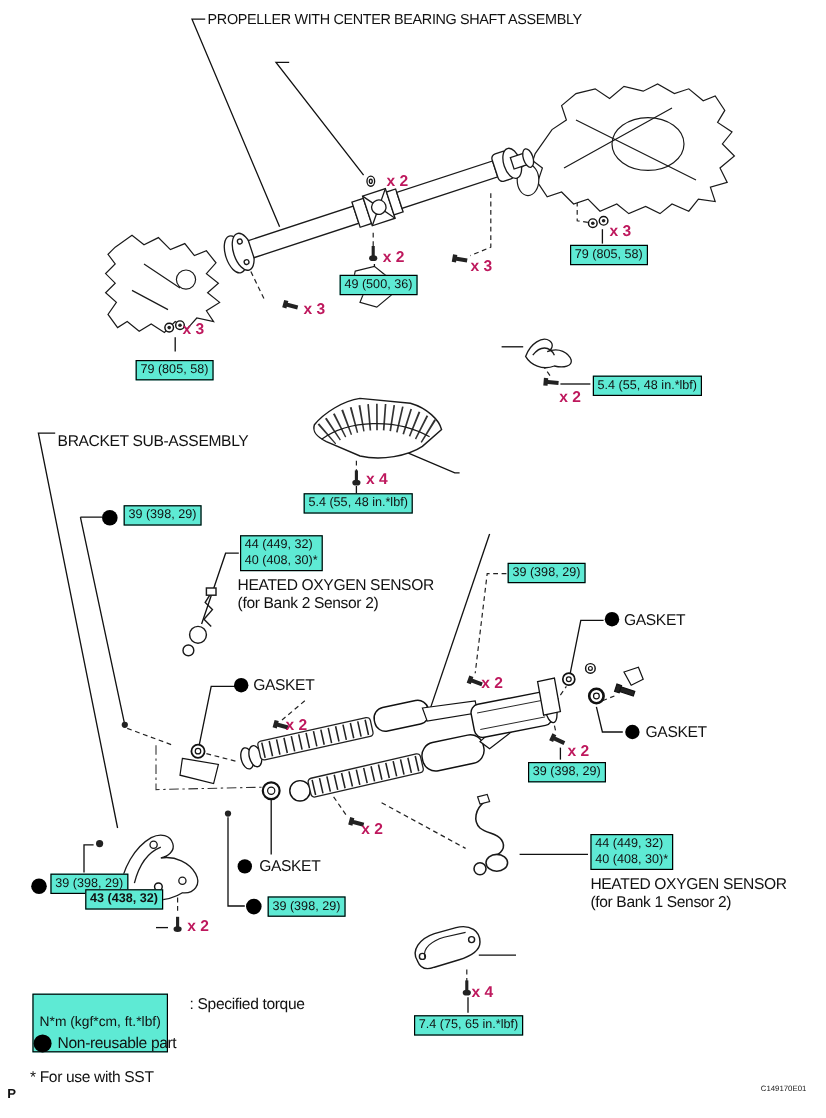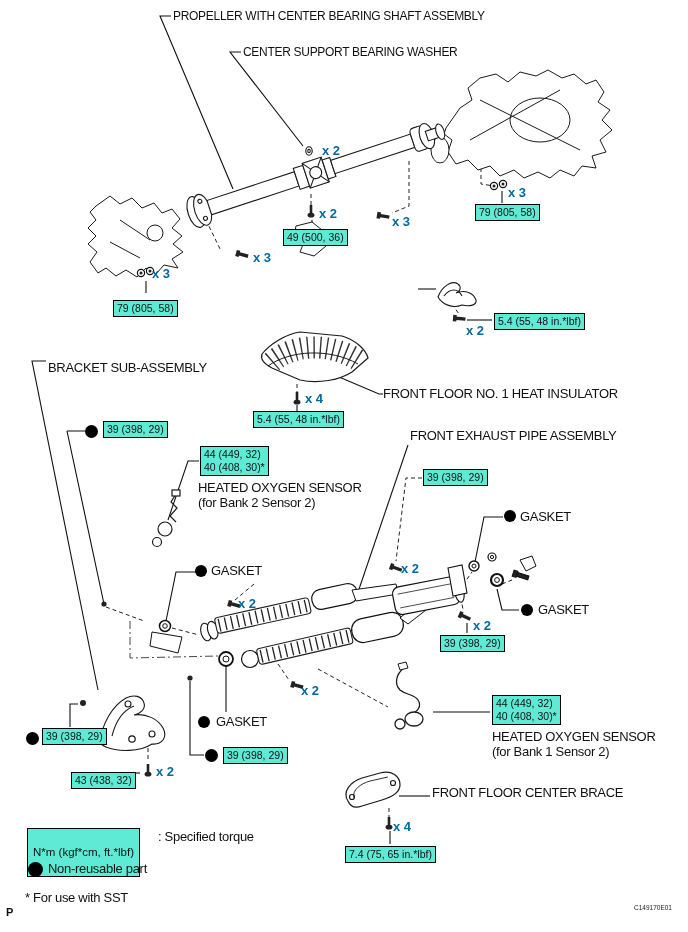--- a/index.html
+++ b/index.html
@@ -2,21 +2,21 @@
 <html><head>
 <meta charset="utf-8">
 <style>
   html,body{margin:0;padding:0;background:#fff;}
   #page{position:relative;width:688px;height:932px;background:#fff;overflow:hidden;
         font-family:"Liberation Sans",sans-serif;color:#111;}
   #art{position:absolute;left:0;top:0;}
   .lbl{position:absolute;font-size:13px;line-height:1.1;letter-spacing:-0.3px;
        white-space:nowrap;color:#111;}
   .lbl.sm{font-size:12px;text-align:right;}
-  .cnt{position:absolute;font-size:13px;font-weight:bold;white-space:nowrap;color:#0369a1;}
+  .cnt{position:absolute;font-size:13px;font-weight:bold;white-space:nowrap;color:#be185d;}
   .tq{position:absolute;border:1.6px solid #000;background:#5eead4;padding:1px 3px;
       font-size:10.5px;line-height:13px;white-space:nowrap;color:#111;}
   .tq .row{display:block;}
   .dot{position:absolute;width:12px;height:12px;border-radius:50%;background:#000;}
   .dot.md{width:13px;height:13px;}
   .dot.lg{width:15px;height:15px;}
   .tiny{position:absolute;font-size:6.5px;letter-spacing:0;color:#222;}
   .pmark{position:absolute;font-size:11px;font-weight:bold;color:#111;}
 </style>
 </head>
@@ -240,29 +240,25 @@
     <use href="#nut" transform="translate(141,273)"></use>
     <use href="#nut" transform="translate(150,271)"></use>
     <circle cx="83" cy="703" r="3" fill="#222"></circle>
     <circle cx="132" cy="739" r="3.2" fill="#fff" stroke="#111" stroke-width="1.2"></circle>
     <circle cx="190" cy="678" r="2.6" fill="#222"></circle>
     <circle cx="104" cy="604" r="2.6" fill="#222"></circle>
   </g>
 </svg>
 
   <div class="lbl sm" style="left:173px;top:10px;">PROPELLER WITH CENTER BEARING SHAFT ASSEMBLY</div>
-  <div class="lbl sm" style="left:243px;top:46px;">CENTER SUPPORT BEARING WASHER</div>
-  <div class="lbl" style="left:383px;top:387px;">FRONT FLOOR NO. 1 HEAT INSULATOR</div>
   <div class="lbl" style="left:48px;top:361px;">BRACKET SUB-ASSEMBLY</div>
-  <div class="lbl" style="left:410px;top:429px;">FRONT EXHAUST PIPE ASSEMBLY</div>
   <div class="lbl" style="left:198px;top:481px;">HEATED OXYGEN SENSOR</div>
   <div class="lbl" style="left:198px;top:496px;">(for Bank 2 Sensor 2)</div>
   <div class="lbl" style="left:492px;top:730px;">HEATED OXYGEN SENSOR</div>
   <div class="lbl" style="left:492px;top:745px;">(for Bank 1 Sensor 2)</div>
-  <div class="lbl" style="left:432px;top:786px;">FRONT FLOOR CENTER BRACE</div>
 
   <span class="dot" style="left:504px;top:510px;"></span>
   <div class="lbl" style="left:520px;top:510px;">GASKET</div>
   <span class="dot" style="left:195px;top:565px;"></span>
   <div class="lbl" style="left:211px;top:564px;">GASKET</div>
   <span class="dot" style="left:521px;top:604px;"></span>
   <div class="lbl" style="left:538px;top:603px;">GASKET</div>
   <span class="dot" style="left:198px;top:716px;"></span>
   <div class="lbl" style="left:216px;top:715px;">GASKET</div>
 
@@ -279,21 +275,21 @@
     <span class="row">44 (449, 32)</span>
     <span class="row">40 (408, 30)*</span>
   </div>
 
   <div class="tq" style="left:423px;top:469px;">39 (398, 29)</div>
   <div class="tq" style="left:440px;top:635px;">39 (398, 29)</div>
 
   <span class="dot md" style="left:26px;top:732px;"></span>
   <div class="tq" style="left:42px;top:728px;">39 (398, 29)</div>
 
-  <div class="tq" style="left:71px;top:772px;">43 (438, 32)</div>
+  <div class="tq" style="left:71px;top:741px;font-weight:bold;">43 (438, 32)</div>
 
   <span class="dot md" style="left:205px;top:749px;"></span>
   <div class="tq" style="left:223px;top:747px;">39 (398, 29)</div>
 
   <div class="tq" style="left:492px;top:695px;">
     <span class="row">44 (449, 32)</span>
     <span class="row">40 (408, 30)*</span>
   </div>
 
   <div class="tq" style="left:345px;top:846px;">7.4 (75, 65 in.*lbf)</div>

